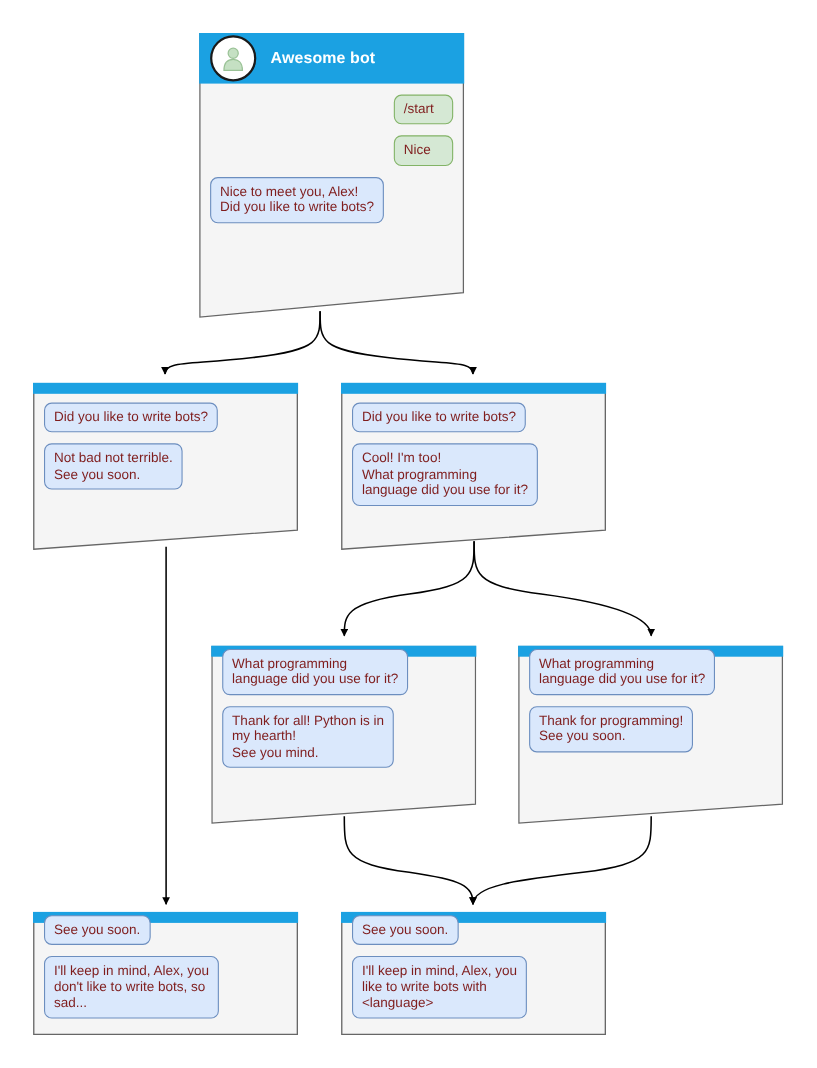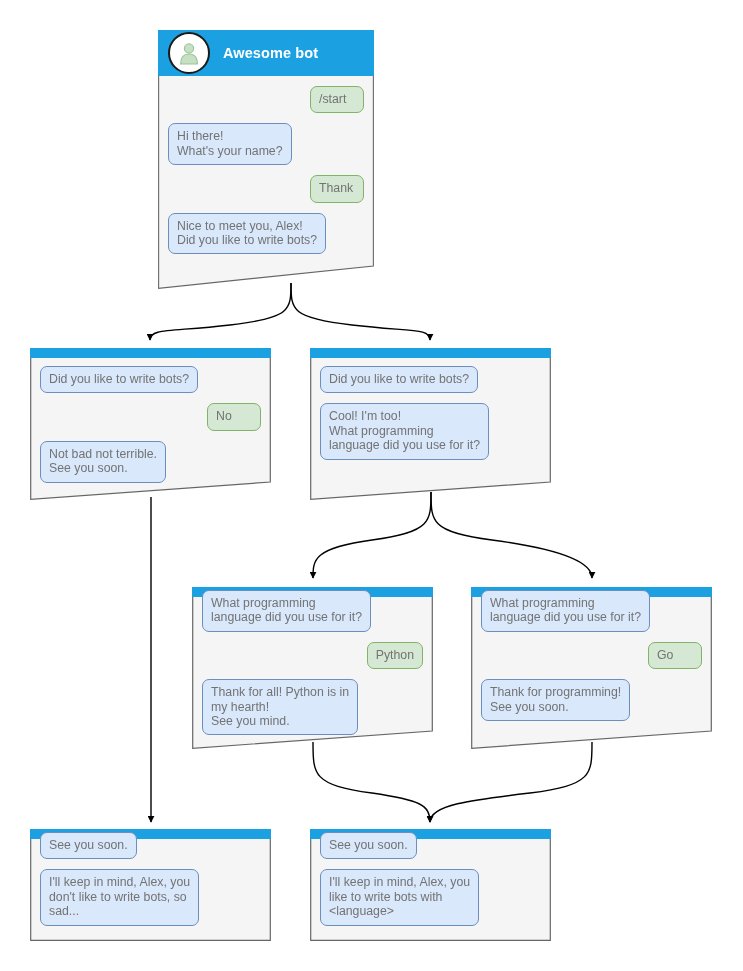--- a/index.html
+++ b/index.html
@@ -78,21 +78,21 @@
   }
   .msg-row {
     display: flex;
     margin-bottom: 10px;
   }
   .msg-row.left { justify-content: flex-start; }
   .msg-row.right { justify-content: flex-end; }
   .bubble {
     font-size: 12.3px;
     line-height: 14.4px;
-    color: #737373;
+    color: #7f1d1d;
     border-radius: 7px;
     padding: 5px 8px 6px 8px;
     white-space: pre-line;
     box-sizing: border-box;
   }
   .bubble.bot {
     background: #dae8fc;
     border: 1px solid #6c8ebf;
   }
   .bubble.user {
@@ -124,66 +124,59 @@
 
     <path d="M 431,492 C 431,522 431,532 372,540 C 313,548 313,560 313,578" fill="none" stroke="#000000" stroke-width="1.4" marker-end="url(#arrow)"></path>
 
     <path d="M 431,492 C 431,522 431,532 492,540 C 552,548 592,560 592,578" fill="none" stroke="#000000" stroke-width="1.4" marker-end="url(#arrow)"></path>
 
     <path d="M 313,742 C 313,775 313,785 372,793 C 420,800 430,805 430,822" fill="none" stroke="#000000" stroke-width="1.4" marker-end="url(#arrow)"></path>
 
     <path d="M 592,742 C 592,775 592,785 530,793 C 470,800 430,805 430,822" fill="none" stroke="#000000" stroke-width="1.4" marker-end="url(#arrow)"></path>
   </svg>
 
-  <div class="card" style="left:158px; top:30px; width:216px; height:259px;">
+  <div class="card" style="left:181px; top:30px; width:241px; height:259px;">
     <svg class="card-shape" viewBox="0 0 241 259" preserveAspectRatio="none">
       <polygon points="0.7,0.7 240.3,0.7 240.3,236 0.7,258.3" fill="#f5f5f5" stroke="#666666" stroke-width="1.2"></polygon>
     </svg>
     <div class="card-inner">
       <div class="card-header tall">
         <div class="avatar">
           <svg width="26" height="26" viewBox="0 0 26 26">
             <circle cx="13" cy="8.4" r="4.6" fill="#c5e0c3" stroke="#9ac296" stroke-width="1.1"></circle>
             <path d="M 4.6 24 C 4.6 16.6 8.4 14 13 14 C 17.6 14 21.4 16.6 21.4 24 Z" fill="#c5e0c3" stroke="#9ac296" stroke-width="1.1"></path>
           </svg>
         </div>
         <span class="bot-title">Awesome bot</span>
       </div>
       <div class="chat-body" style="padding-top:10px;">
         <div class="msg-row right">
           <div class="bubble user">/start</div>
         </div>
-        <div class="msg-row left">
-          <div class="bubble bot">Hi there!
-What's your name?</div>
-        </div>
         <div class="msg-row right">
-          <div class="bubble user">Thank</div>
+          <div class="bubble user">Nice</div>
         </div>
         <div class="msg-row left">
           <div class="bubble bot">Nice to meet you, Alex!
 Did you like to write bots?</div>
         </div>
       </div>
     </div>
   </div>
 
   <div class="card" style="left:30px; top:348px; width:241px; height:152px;">
     <svg class="card-shape" viewBox="0 0 241 152" preserveAspectRatio="none">
       <polygon points="0.7,0.7 240.3,0.7 240.3,134 0.7,151.3" fill="#f5f5f5" stroke="#666666" stroke-width="1.2"></polygon>
     </svg>
     <div class="card-inner">
       <div class="card-header"></div>
       <div class="chat-body">
         <div class="msg-row left">
           <div class="bubble bot">Did you like to write bots?</div>
         </div>
-        <div class="msg-row right">
-          <div class="bubble user">No</div>
-        </div>
         <div class="msg-row left">
           <div class="bubble bot">Not bad not terrible.
 See you soon.</div>
         </div>
       </div>
     </div>
   </div>
 
   <div class="card" style="left:310px; top:348px; width:241px; height:152px;">
     <svg class="card-shape" viewBox="0 0 241 152" preserveAspectRatio="none">
@@ -208,46 +201,40 @@
     <svg class="card-shape" viewBox="0 0 241 162" preserveAspectRatio="none">
       <polygon points="0.7,0.7 240.3,0.7 240.3,144 0.7,161.3" fill="#f5f5f5" stroke="#666666" stroke-width="1.2"></polygon>
     </svg>
     <div class="card-inner">
       <div class="card-header"></div>
       <div class="chat-body overlap">
         <div class="msg-row left">
           <div class="bubble bot">What programming
 language did you use for it?</div>
         </div>
-        <div class="msg-row right">
-          <div class="bubble user">Python</div>
-        </div>
         <div class="msg-row left">
           <div class="bubble bot">Thank for all! Python is in
 my hearth!
 See you mind.</div>
         </div>
       </div>
     </div>
   </div>
 
   <div class="card" style="left:471px; top:587px; width:241px; height:162px;">
     <svg class="card-shape" viewBox="0 0 241 162" preserveAspectRatio="none">
       <polygon points="0.7,0.7 240.3,0.7 240.3,144 0.7,161.3" fill="#f5f5f5" stroke="#666666" stroke-width="1.2"></polygon>
     </svg>
     <div class="card-inner">
       <div class="card-header"></div>
       <div class="chat-body overlap">
         <div class="msg-row left">
           <div class="bubble bot">What programming
 language did you use for it?</div>
         </div>
-        <div class="msg-row right">
-          <div class="bubble user">Go</div>
-        </div>
         <div class="msg-row left">
           <div class="bubble bot">Thank for programming!
 See you soon.</div>
         </div>
       </div>
     </div>
   </div>
 
   <div class="card" style="left:30px; top:829px; width:241px; height:112px;">
     <svg class="card-shape" viewBox="0 0 241 112" preserveAspectRatio="none">

